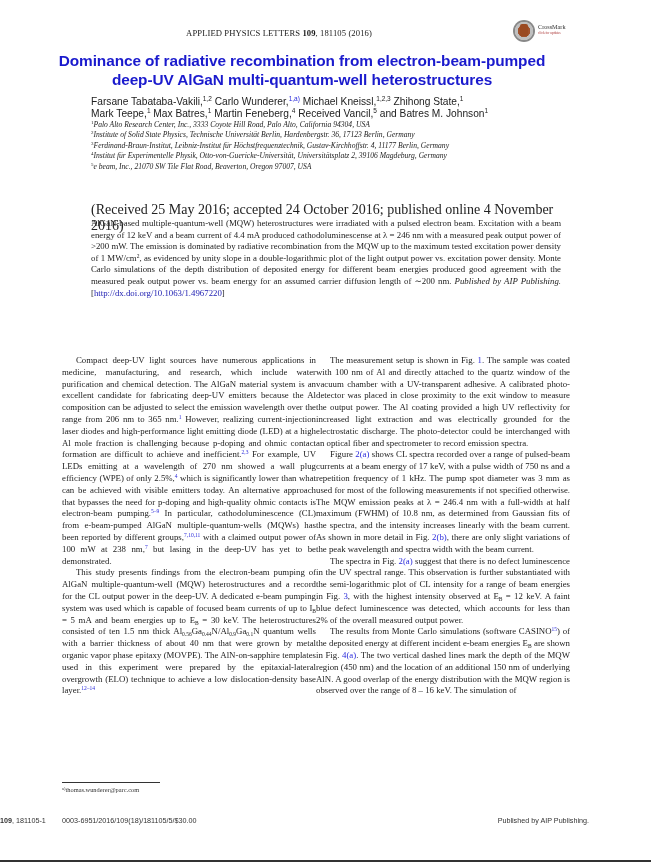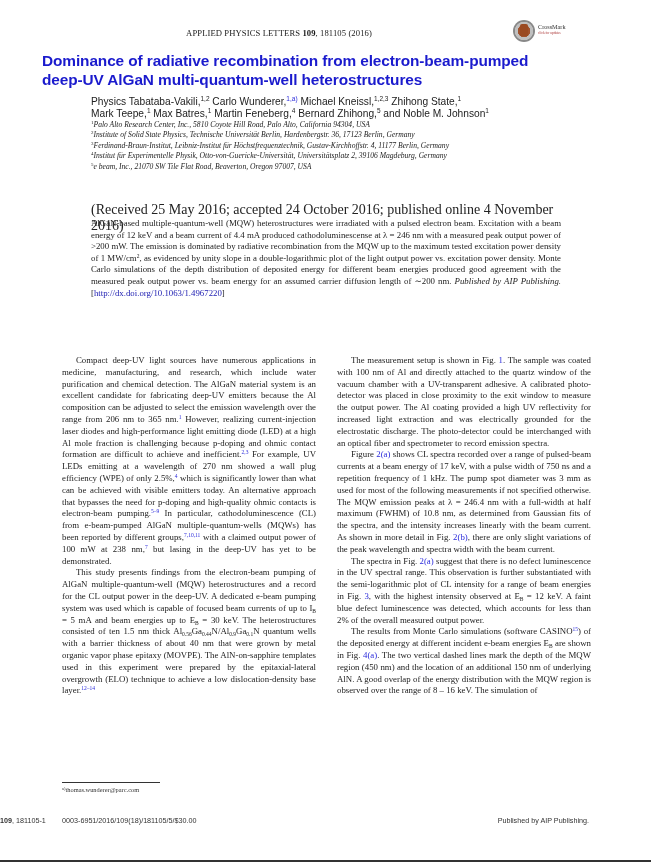--- a/index.html
+++ b/index.html
@@ -5,38 +5,38 @@
   html, body { margin: 0; padding: 0; background: #fff; }
   body { width: 651px; height: 862px; position: relative; overflow: hidden; font-family: "Liberation Serif", "DejaVu Serif", serif; color: #1a1a1a; }
   .abs { position: absolute; }
   .journal-header { top: 28px; left: 0; width: 558px; text-align: center; font-size: 8.6px; letter-spacing: 0.1px; }
   .journal-header b { font-weight: bold; }
   .crossmark { top: 20px; left: 513px; width: 70px; height: 26px; }
   .crossmark .badge { position: absolute; left: 0; top: 0; width: 22px; height: 22px; border-radius: 50%; background: radial-gradient(circle at 50% 50%, #a0522d 0 6px, #c0c0c0 6.5px 9px, #888 9.5px 11px); }
   .crossmark .badge::after { content: ""; position: absolute; left: 7px; top: 4px; width: 8px; height: 12px; background: #9a4a22; border-radius: 2px 2px 0 0; }
   .crossmark .cm-text { position: absolute; left: 25px; top: 3px; font-size: 6.2px; color: #333; font-family: "Liberation Serif", serif; }
   .crossmark .cm-sub { position: absolute; left: 25px; top: 11px; font-size: 3.4px; color: #a33; }
-  .title { top: 52px; left: 42px; width: 520px; font-family: "Liberation Sans", "DejaVu Sans", sans-serif; font-weight: bold; font-size: 15.4px; line-height: 18.5px; color: #1a1acd; letter-spacing: -0.1px; }
+  .title { top: 52px; left: 42px; width: 520px; font-family: "Liberation Sans", "DejaVu Sans", sans-serif; font-weight: bold; font-size: 15.4px; line-height: 18.5px; color: #1a1acd; letter-spacing: -0.1px; text-align: center; }
   .authors { top: 96px; left: 91px; width: 470px; font-family: "Liberation Sans", "DejaVu Sans", sans-serif; font-size: 10.2px; line-height: 12.2px; color: #222; }
   .authors sup { font-size: 6.5px; line-height: 0; vertical-align: 4px; }
   .authors sup.link { color: #2a2adb; }
   .affils { top: 120px; left: 91px; width: 470px; font-style: italic; font-size: 7.6px; line-height: 10.4px; color: #222; }
   .affils sup { font-size: 5px; vertical-align: 3px; line-height: 0; font-style: normal; }
   .received { top: 202px; left: 91px; width: 470px; font-size: 14px; color: #222; }
   .abstract { top: 218px; left: 91px; width: 470px; font-size: 8.8px; line-height: 11.6px; text-align: justify; color: #222; }
   .abstract sup { font-size: 5.5px; vertical-align: 3px; line-height: 0; }
   .abstract i { font-style: italic; }
   .doi-link { color: #1a1ab0; }
   .col { font-size: 8.8px; line-height: 11.8px; text-align: justify; color: #222; }
   .col p { margin: 0; text-indent: 14px; }
   .col sup { font-size: 5.5px; vertical-align: 3.5px; line-height: 0; }
   .col sub { font-size: 5.5px; vertical-align: -1.5px; line-height: 0; }
   .col .ref { color: #2a2adb; }
   .col-left { top: 355px; left: 62px; width: 254px; }
-  .col-right { top: 355px; left: 337px; width: 254px; }
+  .col-right { top: 355px; left: 316px; width: 254px; }
   .footnote-rule { top: 782px; left: 62px; width: 98px; height: 0; border-top: 0.8px solid #333; }
   .footnote { top: 786px; left: 62px; font-size: 6.4px; color: #333; }
   .footnote sup { font-size: 4.5px; vertical-align: 2.5px; line-height: 0; }
   .footer { top: 816px; font-family: "Liberation Sans", "DejaVu Sans", sans-serif; font-size: 7.2px; color: #333; }
   .footer-left { left: 62px; }
   .footer-center { left: 0; width: 531px; text-align: left; }
   .footer-center b { font-weight: bold; }
   .footer-right { right: 62px; }
   .bottom-bar { top: 860px; left: 0; width: 651px; height: 2px; background: #333; }
 </style>
@@ -50,26 +50,26 @@
 
 <div class="abs crossmark">
   <span class="badge"></span>
   <span class="cm-text">CrossMark</span>
   <span class="cm-sub">click for updates</span>
 </div>
 
 <div class="abs title">Dominance of radiative recombination from electron-beam-pumped deep-UV AlGaN multi-quantum-well heterostructures</div>
 
 <div class="abs authors">
-  <span>Physics Tabataba-Vakili,</span><sup>1,2</sup><span> Carlo Wunderer,</span><sup class="link">1,a)</sup><span> Michael Kneissl,</span><sup>1,2,3</sup><span> Zhihong State,</span><sup>1</sup><br>
-  <span>Mark Teepe,</span><sup>1</sup><span> Max Batres,</span><sup>1</sup><span> Martin Feneberg,</span><sup>4</sup><span> Bernard Zhihong,</span><sup>5</sup><span> and Noble M. Johnson</span><sup>1</sup>
+  <span>Farsane Tabataba-Vakili,</span><sup>1,2</sup><span> Carlo Wunderer,</span><sup class="link">1,a)</sup><span> Michael Kneissl,</span><sup>1,2,3</sup><span> Zhihong State,</span><sup>1</sup><br>
+  <span>Mark Teepe,</span><sup>1</sup><span> Max Batres,</span><sup>1</sup><span> Martin Feneberg,</span><sup>4</sup><span> Received Vancil,</span><sup>5</sup><span> and Batres M. Johnson</span><sup>1</sup>
 </div>
 
 <div class="abs affils">
-  <div><sup>1</sup><span>Palo Alto Research Center, Inc., 5810 Coyote Hill Road, Palo Alto, California 94304, USA</span></div>
+  <div><sup>1</sup><span>Palo Alto Research Center, Inc., 3333 Coyote Hill Road, Palo Alto, California 94304, USA</span></div>
   <div><sup>2</sup><span>Institute of Solid State Physics, Technische Universität Berlin, Hardenbergstr. 36, 17123 Berlin, Germany</span></div>
   <div style="width:400px"><sup>3</sup><span>Ferdinand-Braun-Institut, Leibniz-Institut für Höchstfrequenztechnik, Gustav-Kirchhoffstr. 4, 11177 Berlin, Germany</span></div>
   <div style="width:400px"><sup>4</sup><span>Institut für Experimentelle Physik, Otto-von-Guericke-Universität, Universitätsplatz 2, 39106 Magdeburg, Germany</span></div>
   <div><sup>5</sup><span>e beam, Inc., 21070 SW Tile Flat Road, Beaverton, Oregon 97007, USA</span></div>
 </div>
 
 <div class="abs received">(Received 25 May 2016; accepted 24 October 2016; published online 4 November 2016)</div>
 
 <div class="abs abstract">
   <span>AlGaN-based multiple-quantum-well (MQW) heterostructures were irradiated with a pulsed electron beam. Excitation with a beam energy of 12 keV and a beam current of 4.4 mA produced cathodoluminescense at λ = 246 nm with a measured peak output power of &gt;200 mW. The emission is dominated by radiative recombination from the MQW up to the maximum tested excitation power density of 1 MW/cm</span><sup>2</sup><span>, as evidenced by unity slope in a double-logarithmic plot of the light output power vs. excitation power density. Monte Carlo simulations of the depth distribution of deposited energy for different beam energies produced good agreement with the measured peak output power vs. beam energy for an assumed carrier diffusion length of ∼200 nm. </span><i>Published by AIP Publishing.</i><span> [</span><a class="doi-link">http://dx.doi.org/10.1063/1.4967220</a><span>]</span>

